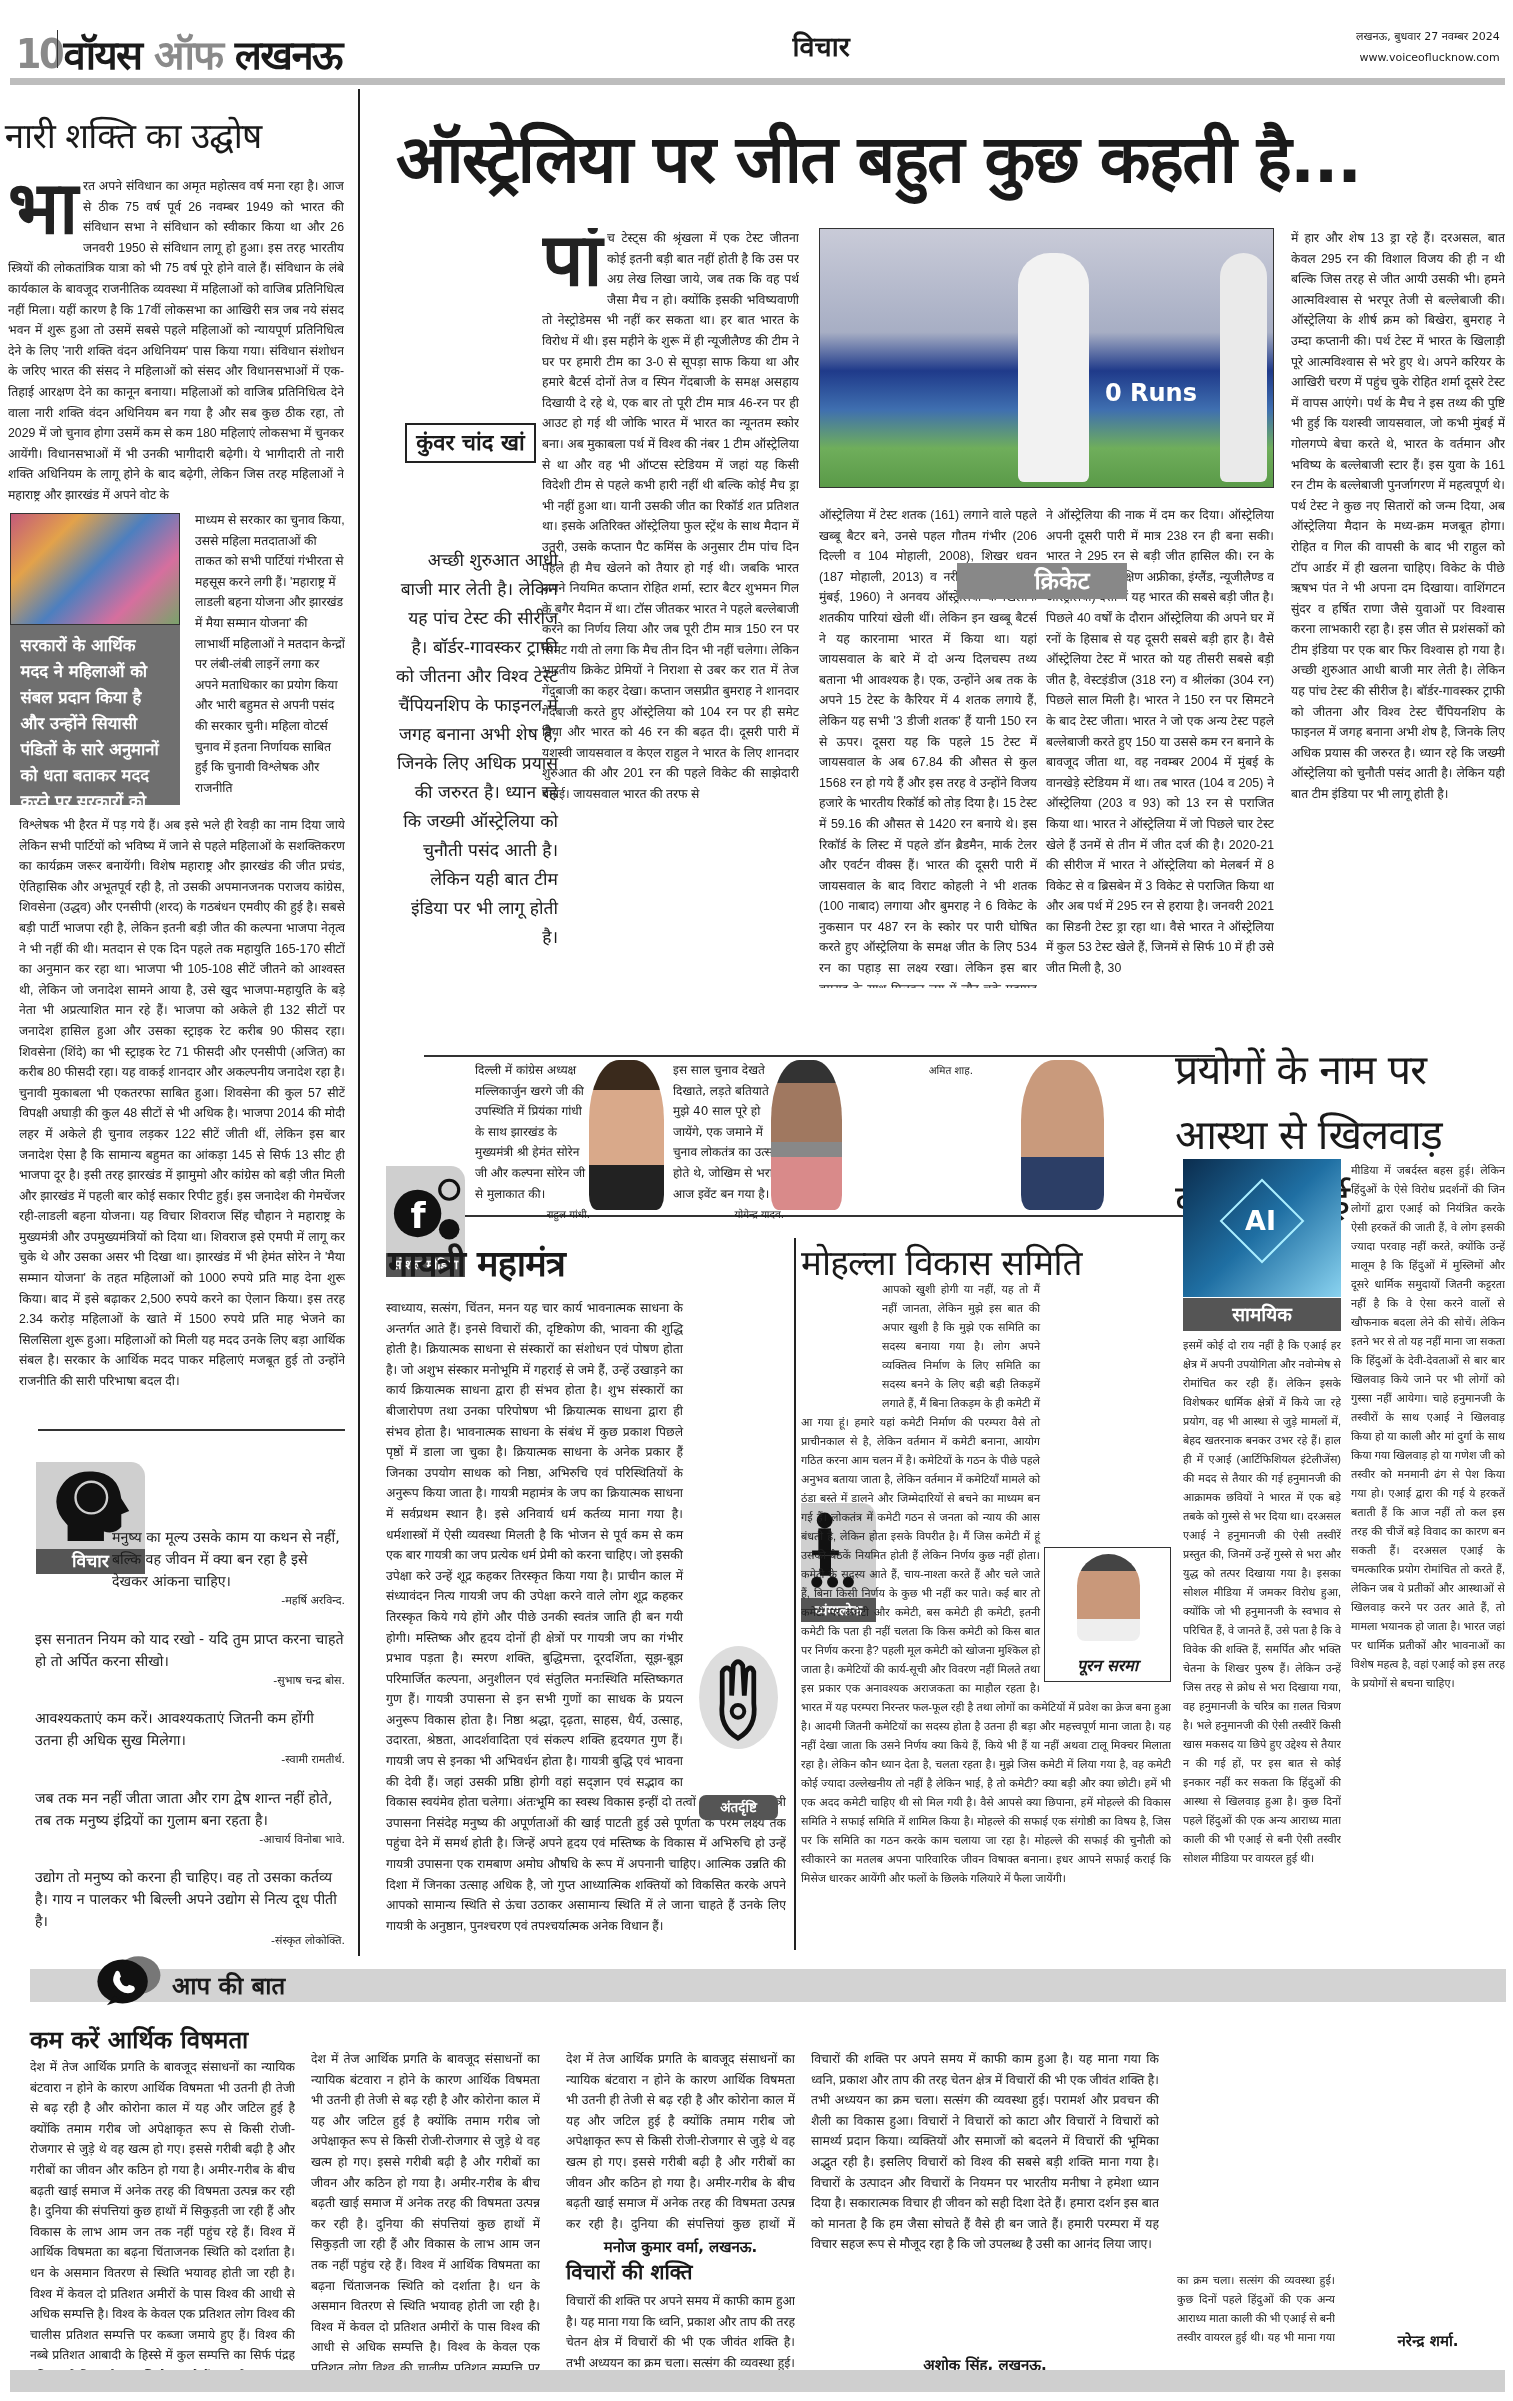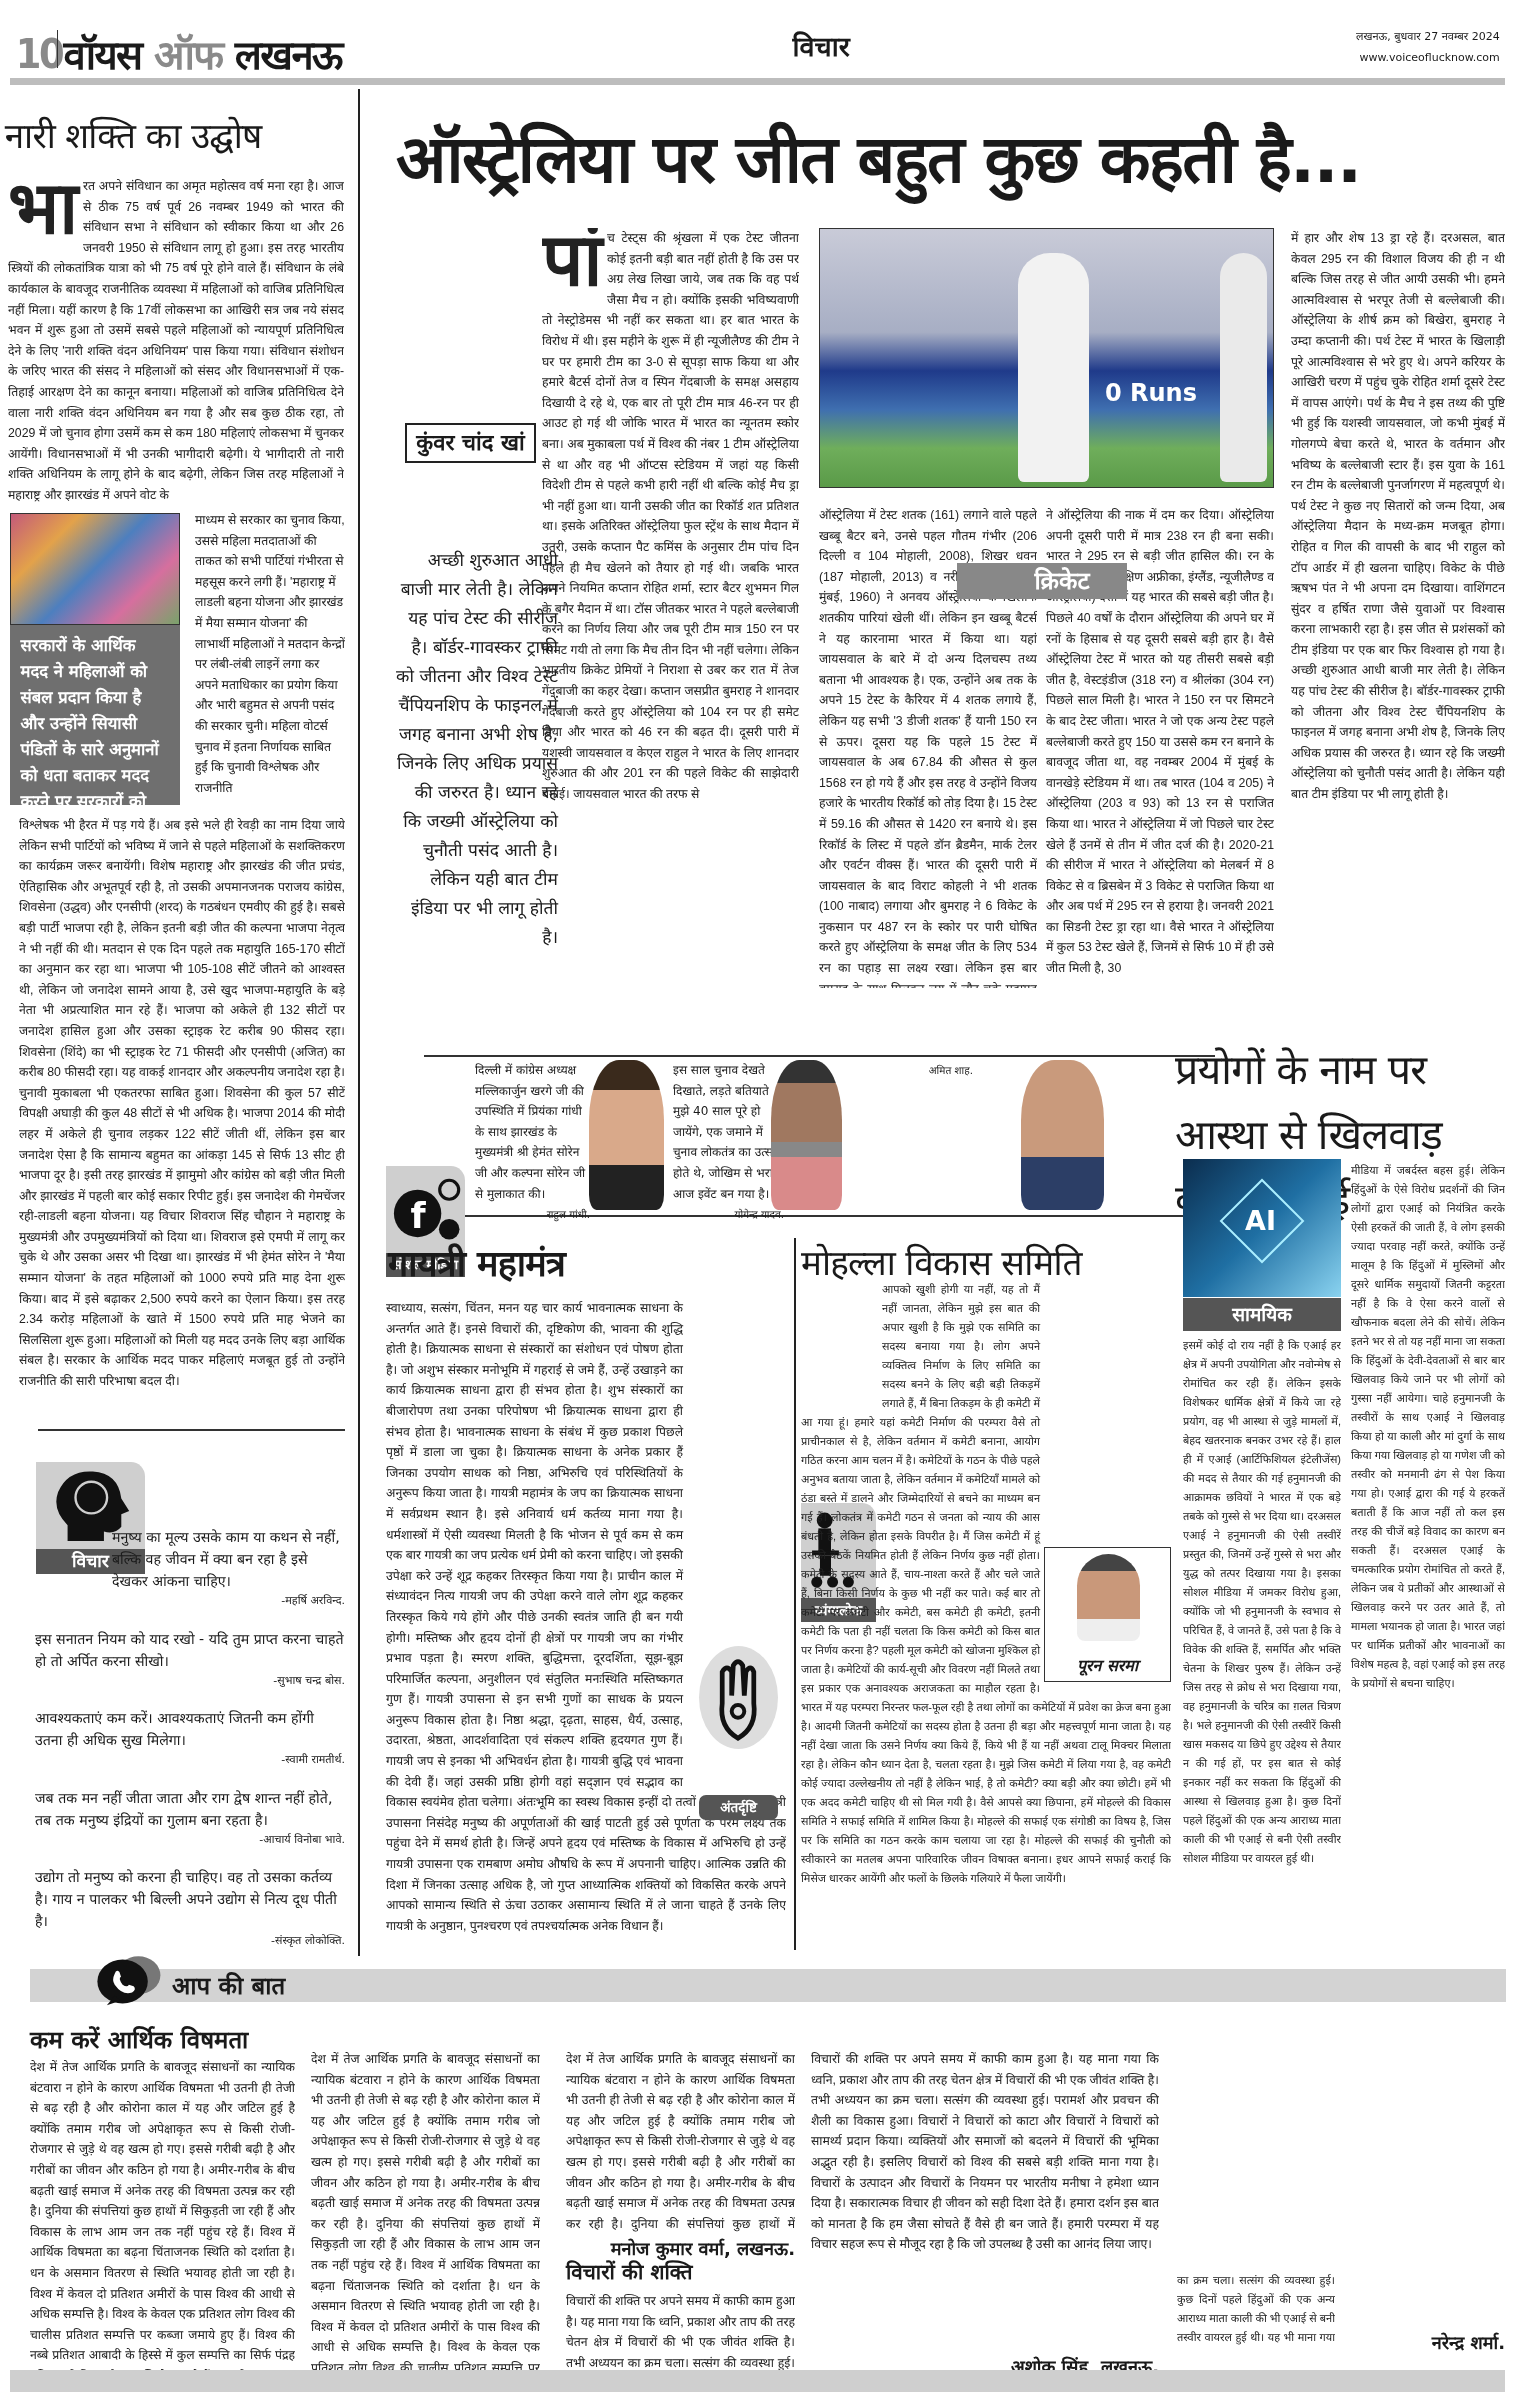--- a/index.html
+++ b/index.html
@@ -31,21 +31,21 @@
   .icon-box { background: #cfcfcf; border-radius: 0 14.2px 0 0; position: relative; }
   .icon-label { background: #555; color: #fff; font-weight: bold; text-align: center; }
   .social-text { font-size: 12px; line-height: 20.6px; }
   .portrait { border-radius: 40% 40% 10% 10%; }
   .subhead { font-weight: bold; font-size: 36px; letter-spacing: -0.8px; }
   .subhead-thin { font-size: 41px; letter-spacing: -0.8px; }
   .quote { font-size: 14.2px; line-height: 22px; }
   .quote-src { text-align: right; font-size: 11px; }
   .aap-bar { background: #d3d3d3; height: 33px; }
   .letter-title { font-weight: bold; font-size: 24px; }
-  .sig { font-weight: bold; text-align: right; font-size: 18px; }
+  .sig { font-weight: bold; text-align: center; font-size: 15px; }
 </style>
 </head>
 <body>
 
 <div class="abs" style="left:9.5px;top:24px;width:1495px;height:63px;">
   <div class="abs mast-num" style="left:6.3px;top:6.3px;">10</div>
   <div class="abs" style="left:47px;top:6.3px;width:1.6px;height:38px;background:#333;"></div>
   <div class="abs mast-title" style="left:54px;top:1.6px;white-space:nowrap;">
     <span>वॉयस</span>
     <span class="grey">ऑफ</span>

